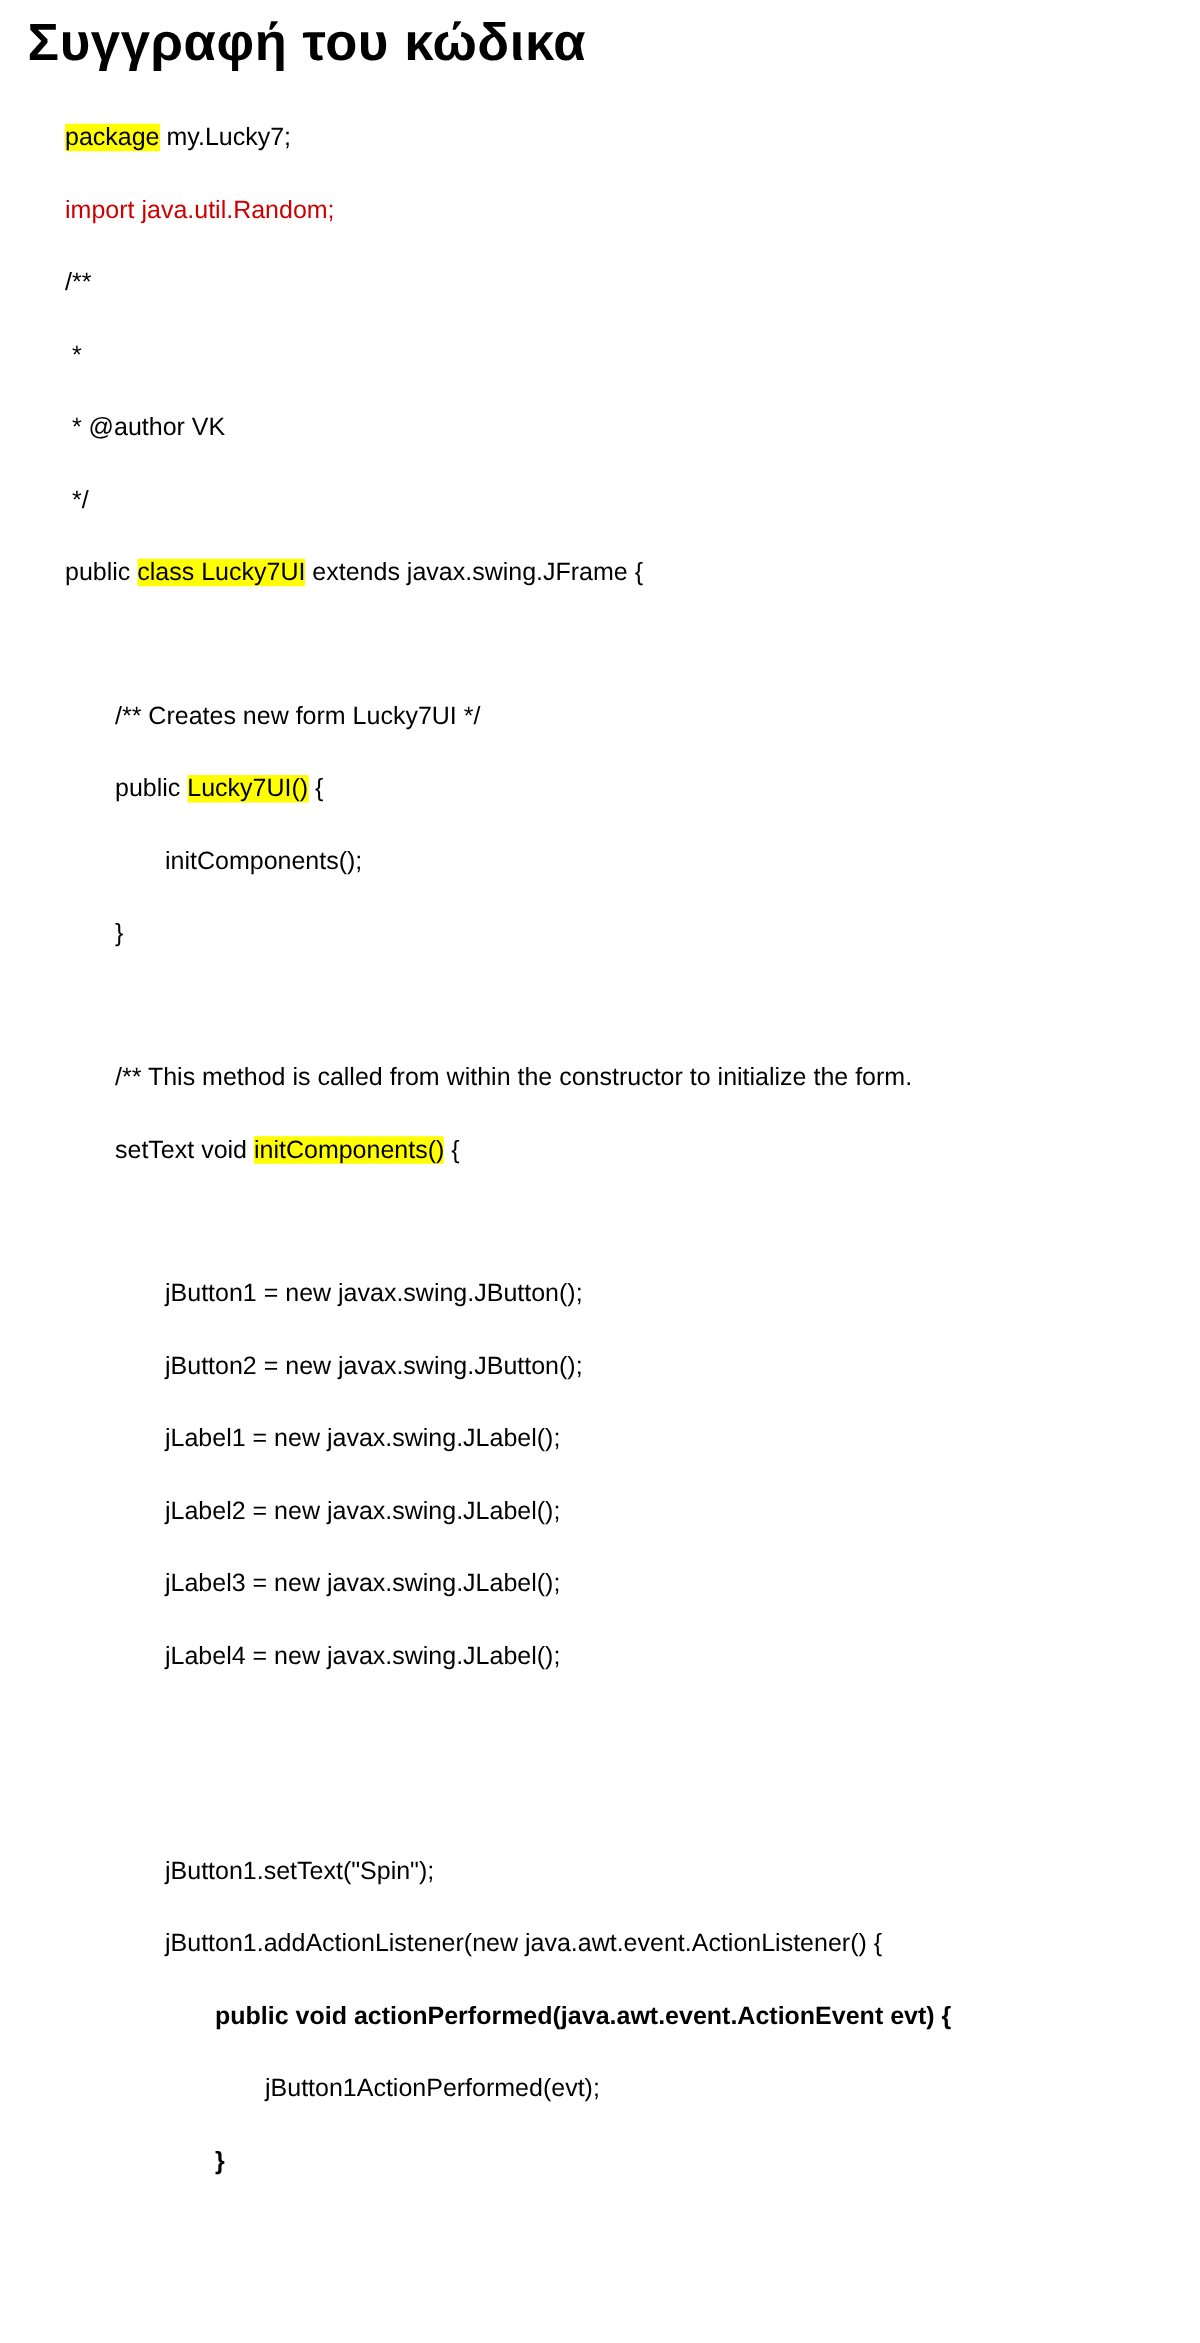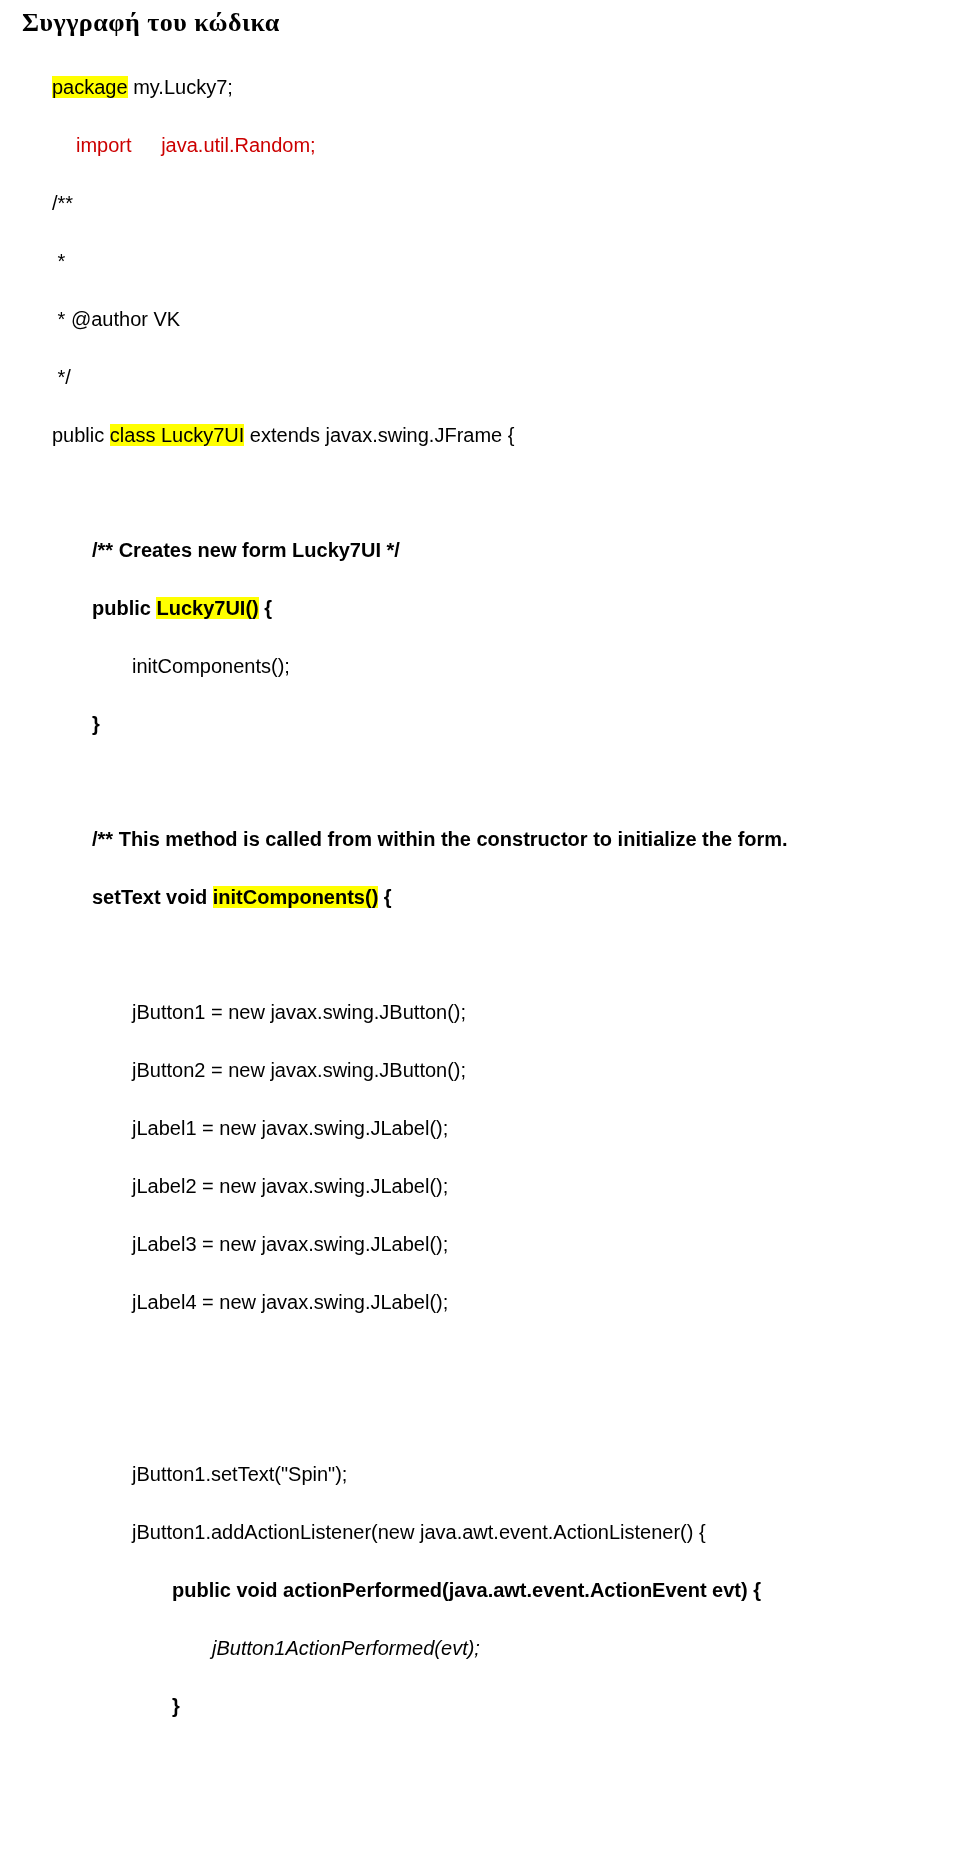--- a/index.html
+++ b/index.html
@@ -9,39 +9,39 @@
     font-family: Arial, Helvetica, sans-serif;
     font-size: 20px;
     line-height: 1.45;
     color: #000000;
     width: 960px;
   }
   .page {
     padding: 0 8px 20px 8px;
   }
   .title {
-    font-family: Liberation Serif, serif;
+    font-family: Liberation Sans, sans-serif;
     font-weight: 700;
-    font-size: 26px;
+    font-size: 42px;
     letter-spacing: 0.5px;
     margin: 4px 0 2px 14px;
     color: #000000;
   }
   .code {
     white-space: pre;
     font-family: Arial, Helvetica, sans-serif;
   }
   .hl {
     background: #ffff00;
   }
-  .red { color: #cc0000; margin-left: 24px; }
-  .ind1 { padding-left: 40px; display: inline-block; font-weight: bold; }
+  .red { color: #cc0000; }
+  .ind1 { padding-left: 40px; display: inline-block; }
   .ind2 { padding-left: 80px; display: inline-block; }
   .ind3 { padding-left: 120px; display: inline-block; font-weight: bold; }
-  .ind4 { padding-left: 160px; display: inline-block; font-style: italic; }
+  .ind4 { padding-left: 160px; display: inline-block; }
   .blank { height: 28px; }
   .line { min-height: 29px; padding-left: 44px; }
 </style>
 </head>
 <body>
 
 <div class="page">
 
   <div class="title">Συγγραφή του κώδικα</div>
 

